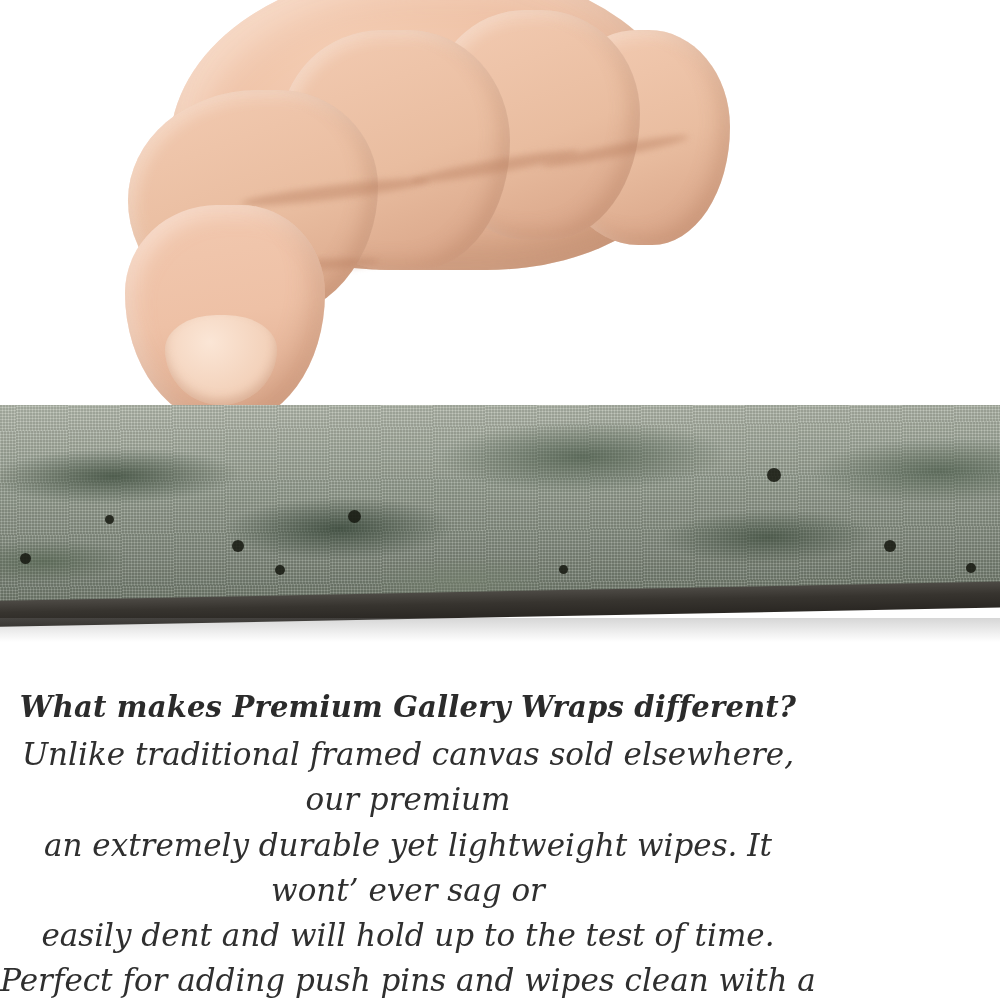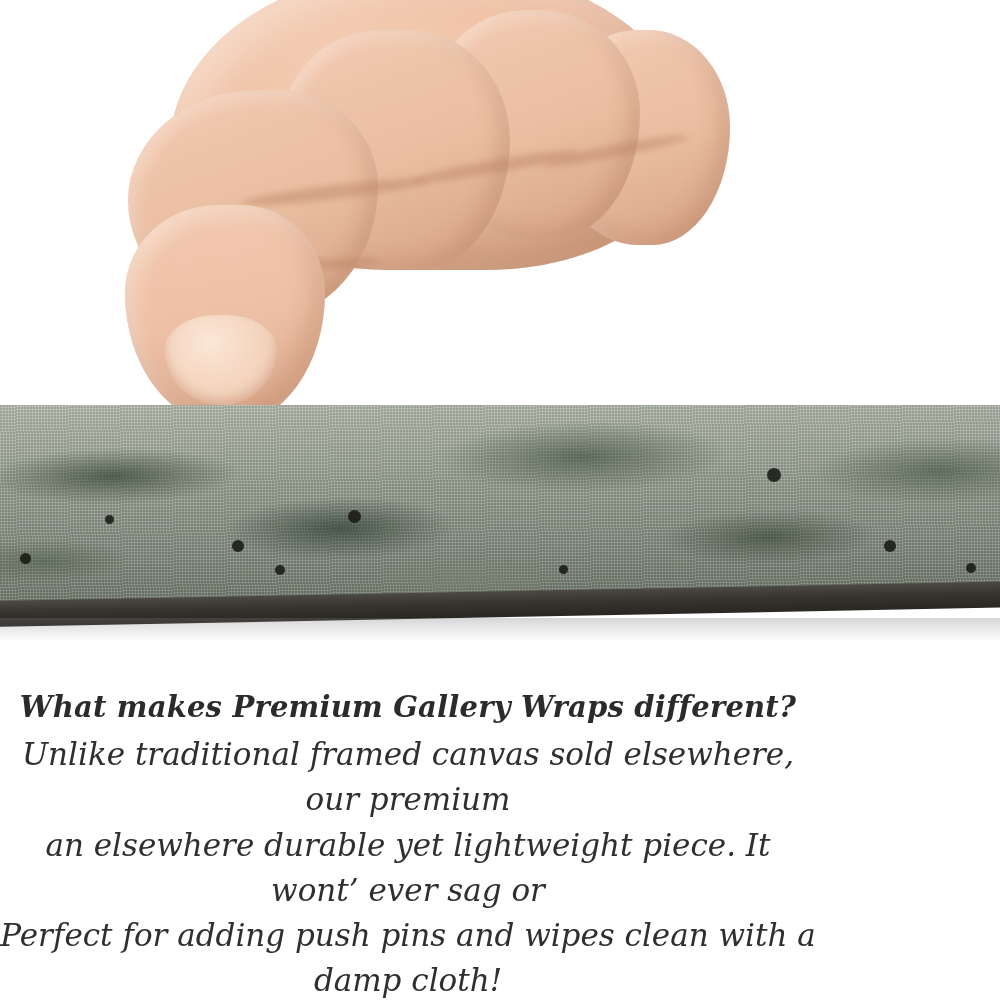--- a/index.html
+++ b/index.html
@@ -209,18 +209,19 @@
       <div class="wrap-edge"></div>
     </div>
 
     <div class="wrap-shadow"></div>
   </div>
 
   <div class="caption">
     <h2>What makes Premium Gallery Wraps different?</h2>
     <p>
       <span class="line">Unlike traditional framed canvas sold elsewhere, our premium</span>
-      <span class="line">an elsewhere durable yet lightweight piece. It wont’ ever sag or</span>
+      <span class="line">an extremely durable yet lightweight wipes. It wont’ ever sag or</span>
+      <span class="line">easily dent and will hold up to the test of time.</span>
       <span class="line">Perfect for adding push pins and wipes clean with a damp cloth!</span>
     </p>
   </div>
 
 </div>
 
 </body></html>

